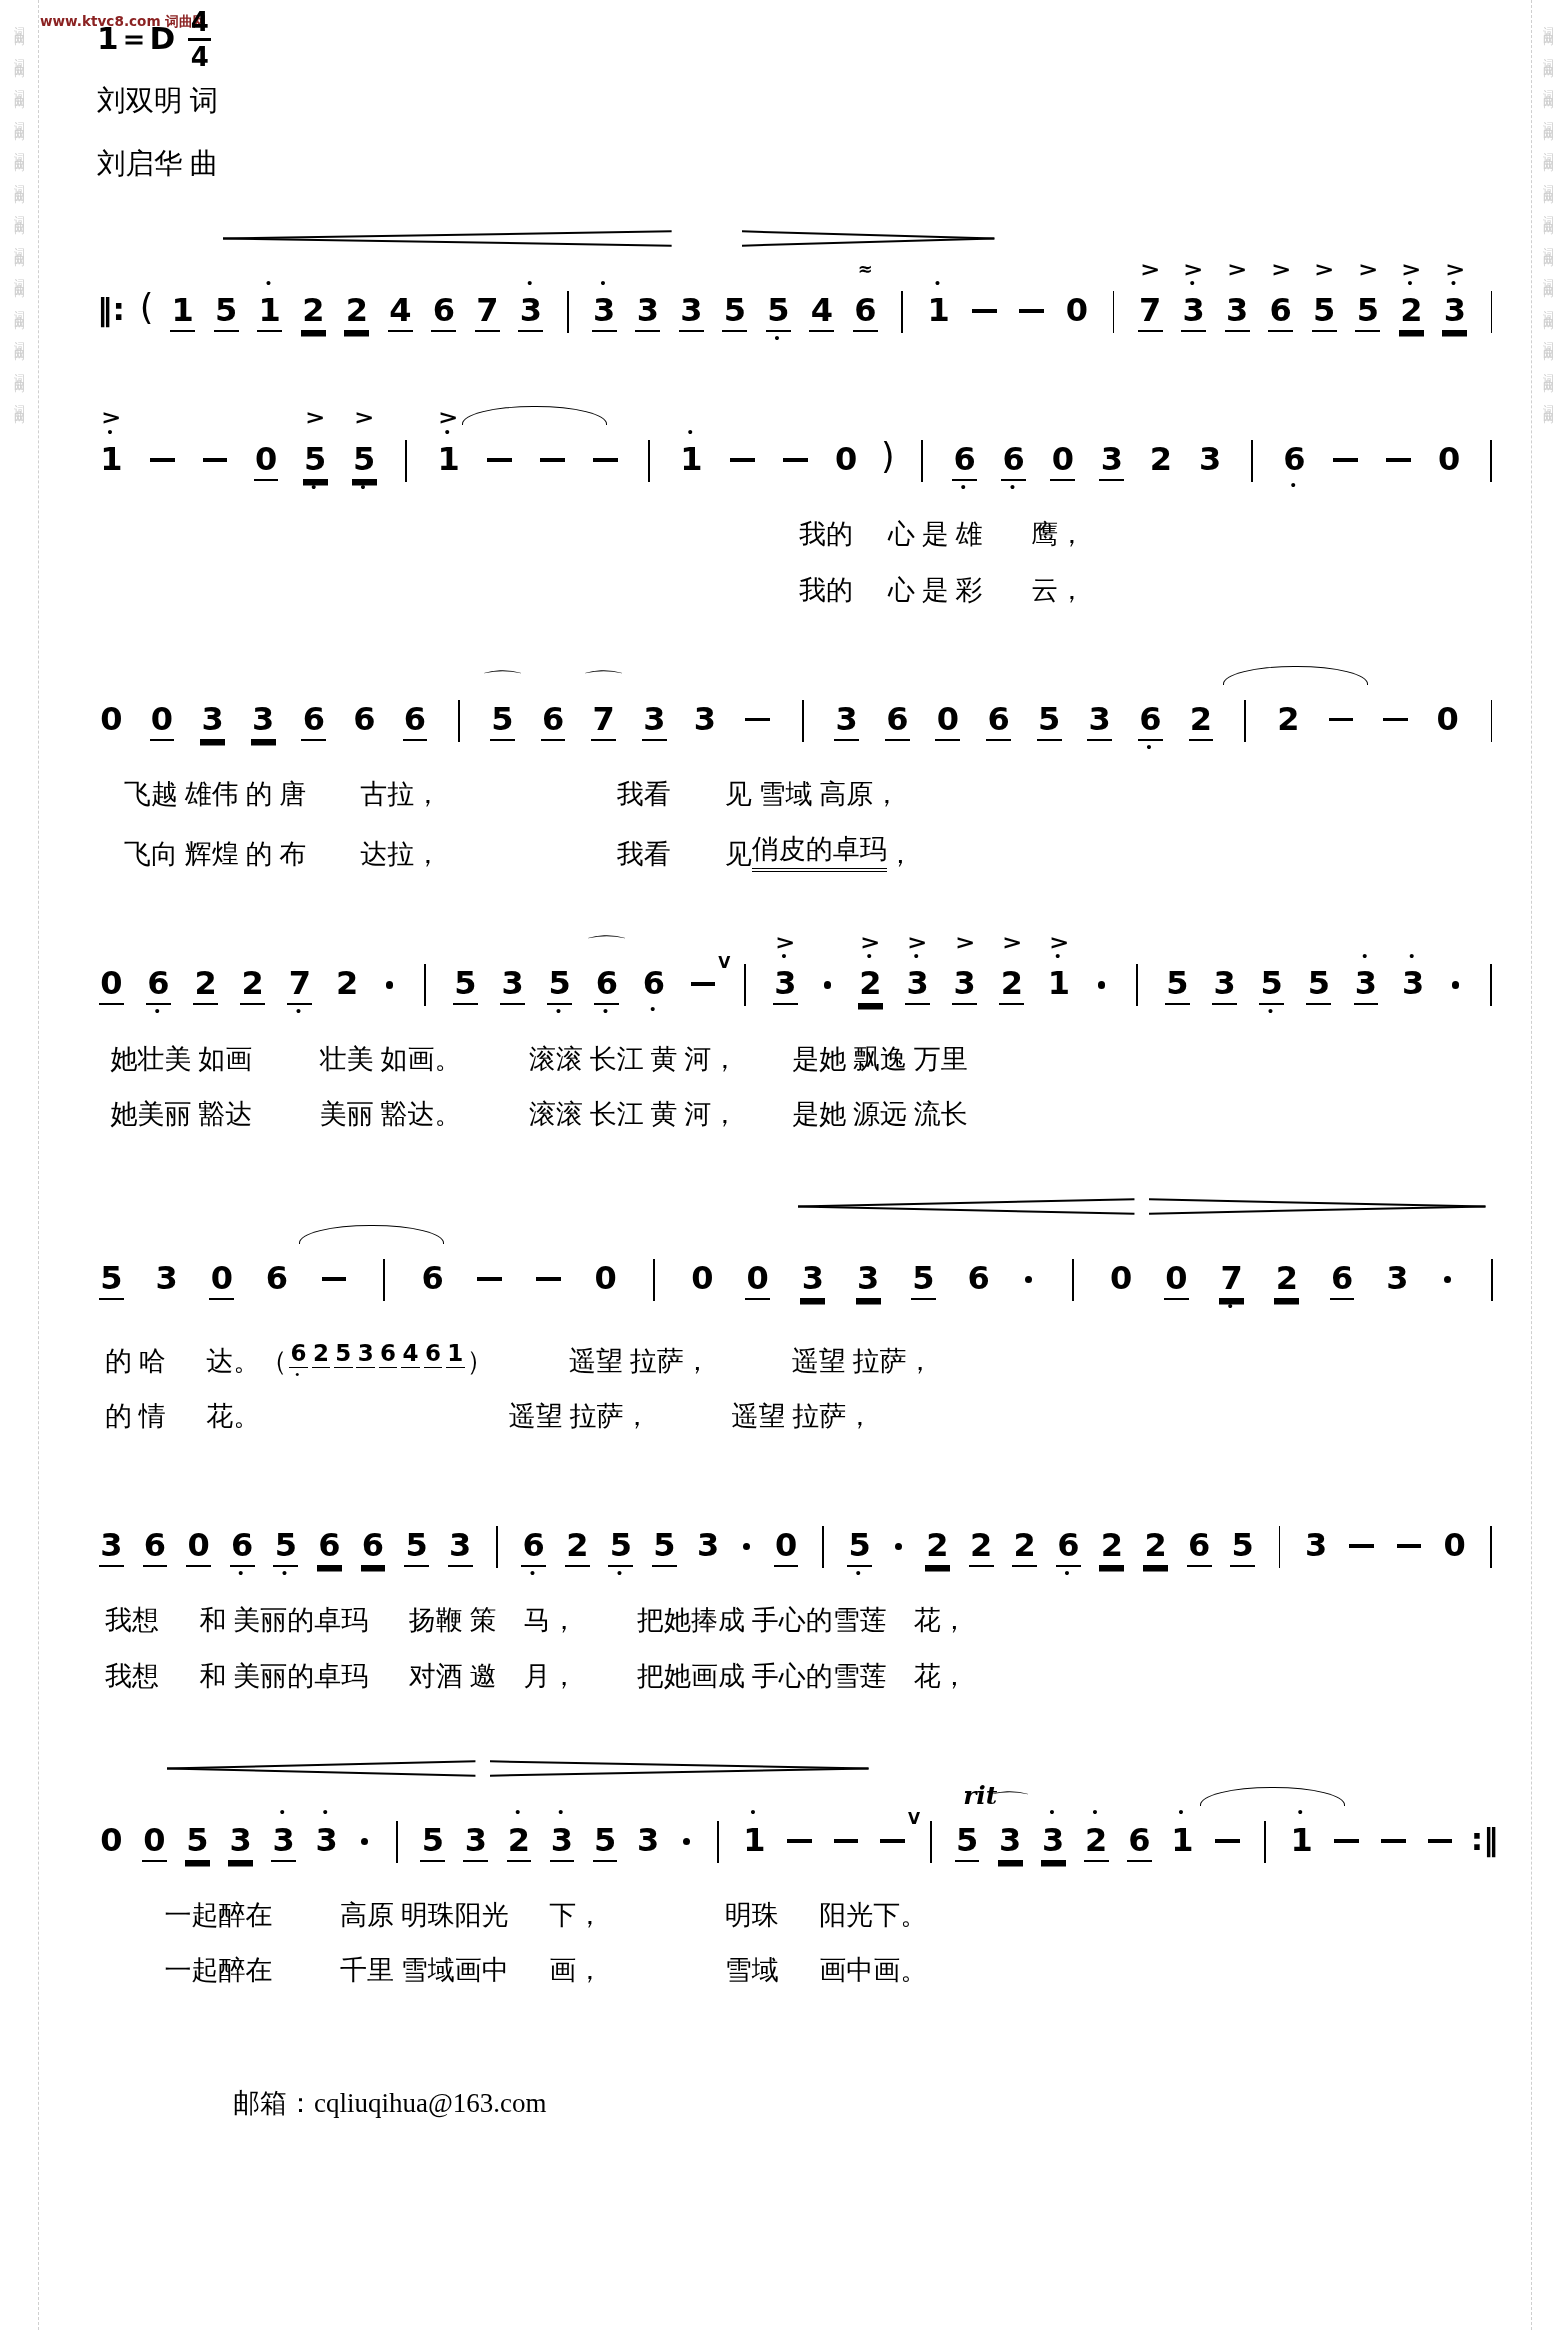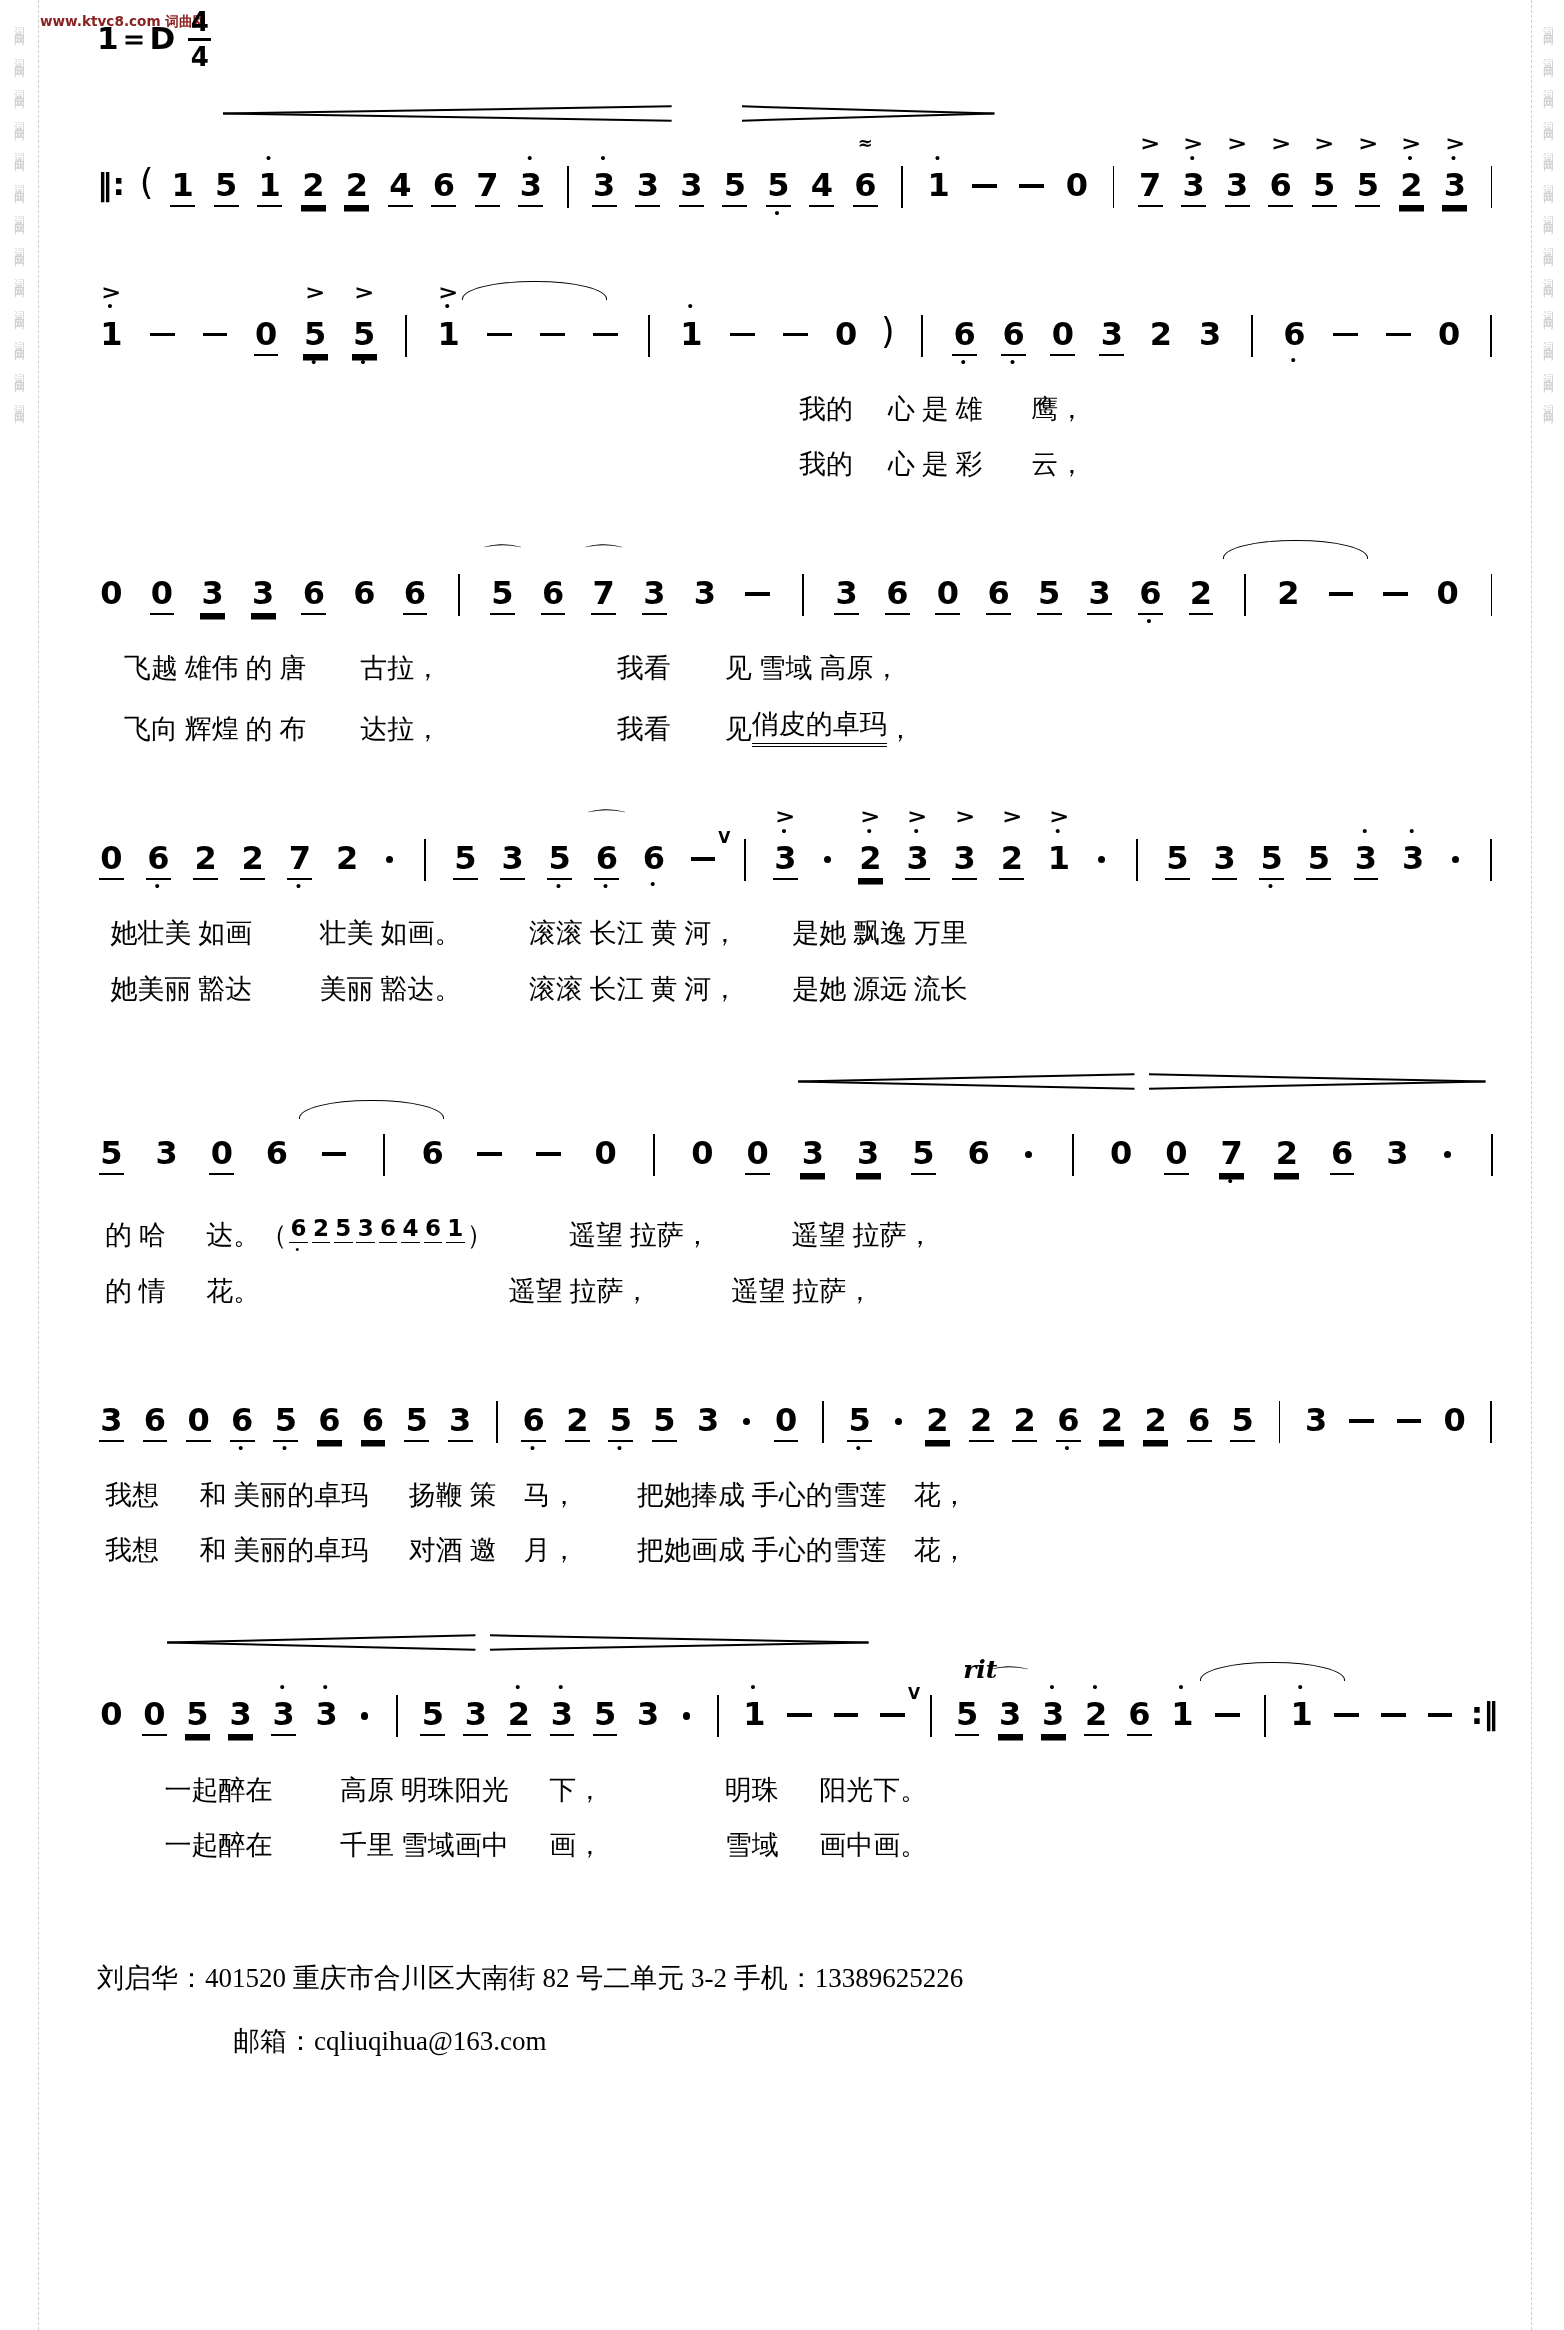--- a/index.html
+++ b/index.html
@@ -124,20 +124,24 @@
 
   <div class="meta">
     <div class="keysig">
       <span>1＝D</span>
       <span class="ts">
         <span>4</span>
         <span class="fbar"></span>
         <span>4</span>
       </span>
     </div>
+    <div class="credits">
+      <div>刘双明 词</div>
+      <div>刘启华 曲</div>
+    </div>
   </div>
 
   <div class="score">
     <div class="score-line">
         <div class="hp">
           <svg class="hairpin" viewBox="0 0 100 26" preserveAspectRatio="none" style="left: 9%; width: 32%;">
             <line x1="0" y1="13" x2="100" y2="2" stroke="#000" stroke-width="2" vector-effect="non-scaling-stroke"></line>
             <line x1="0" y1="13" x2="100" y2="24" stroke="#000" stroke-width="2" vector-effect="non-scaling-stroke"></line>
           </svg>
           <svg class="hairpin" viewBox="0 0 100 26" preserveAspectRatio="none" style="left: 46%; width: 18%;">
@@ -1806,18 +1810,17 @@
           <span class="seg" style="margin-left: 2.5em;">一起醉在</span>
           <span class="seg" style="margin-left: 2.5em;">千里 雪域画中</span>
           <span class="seg" style="margin-left: 1.5em;">画，</span>
           <span class="seg" style="margin-left: 4.5em;">雪域</span>
           <span class="seg" style="margin-left: 1.5em;">画中画。</span>
         </div>
       </div>
   </div>
 
   <div class="contact">
-    <div class="l2">刘启华：401520 重庆市合川区大南街 82 号二单元 3-2  手机：13389625226</div>
     <div class="l3">邮箱：cqliuqihua@163.com</div>
   </div>
 
 </div>
 
 
 </body></html>

